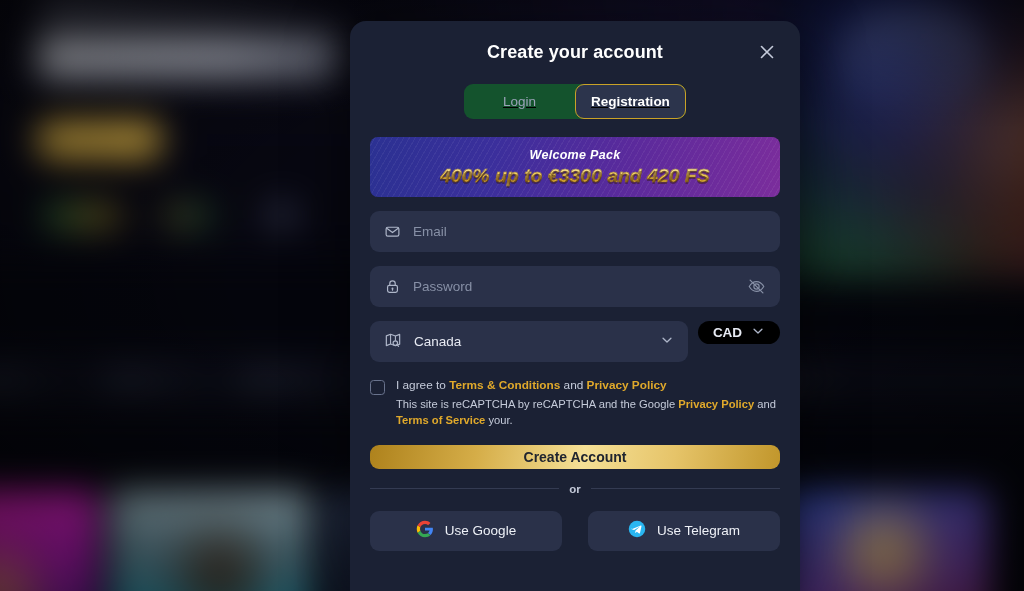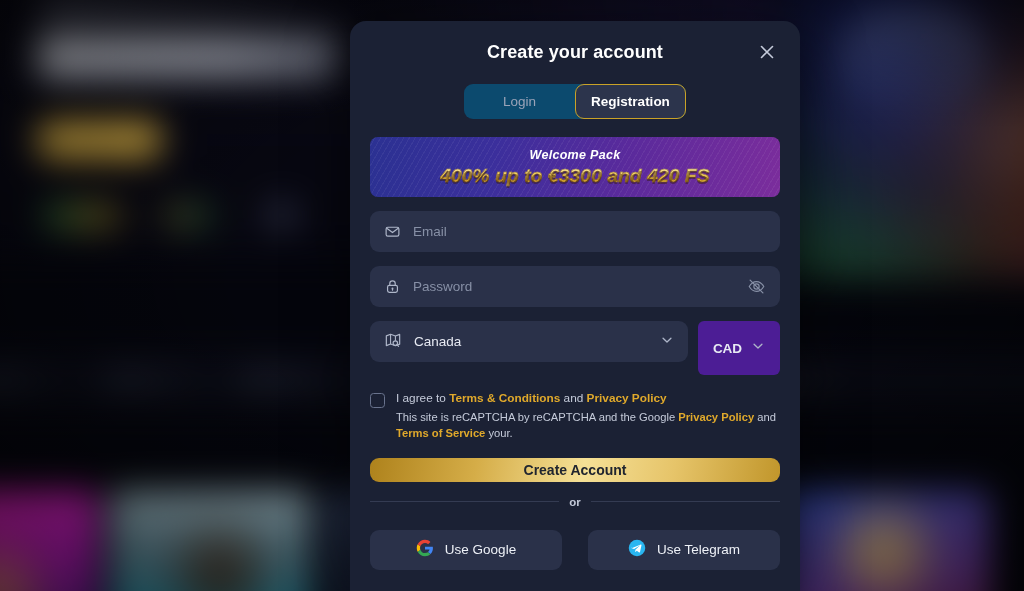--- a/index.html
+++ b/index.html
@@ -179,23 +179,24 @@
   .close-btn svg { display: block; }
 
   
   .tabs {
     display: flex;
     justify-content: center;
     margin-top: 1px;
   }
   .tabs-inner {
     display: flex;
-    background: #0c4a6e;
+    background: #14532d;
     border-radius: 9px;
     padding: 0;
+    text-decoration: underline;
   }
   .tab {
     width: 111px;
     height: 35px;
     display: flex;
     align-items: center;
     justify-content: center;
     font-size: 13.5px;
     color: #9aa3b8;
     border-radius: 9px;
@@ -304,23 +305,23 @@
     cursor: pointer;
   }
   .select-country .label {
     flex: 1 1 auto;
     color: #e7eaf3;
     font-size: 13.5px;
     margin-left: 12px;
   }
   .select-currency {
     flex: 0 0 82px;
-    height: 54px;
-    background: #4c1d95;
-    border-radius: 6px;
+    height: 23px;
+    background: #000000;
+    border-radius: 14px;
     display: flex;
     align-items: center;
     justify-content: center;
     gap: 9px;
     cursor: pointer;
   }
   .select-currency .label {
     color: #e7eaf3;
     font-size: 13.5px;
     font-weight: bold;
@@ -392,21 +393,21 @@
   .divider .or {
     color: #c3c9d8;
     font-size: 11.5px;
     font-weight: bold;
   }
 
   
   .social-row {
     display: flex;
     gap: 26px;
-    margin-top: 22px;
+    margin-top: 16px;
     border-radius: 7px;
   }
   .social-btn {
     flex: 1 1 0;
     height: 40px;
     background: #2a3149;
     border: none;
     border-radius: 9px;
     display: flex;
     align-items: center;

